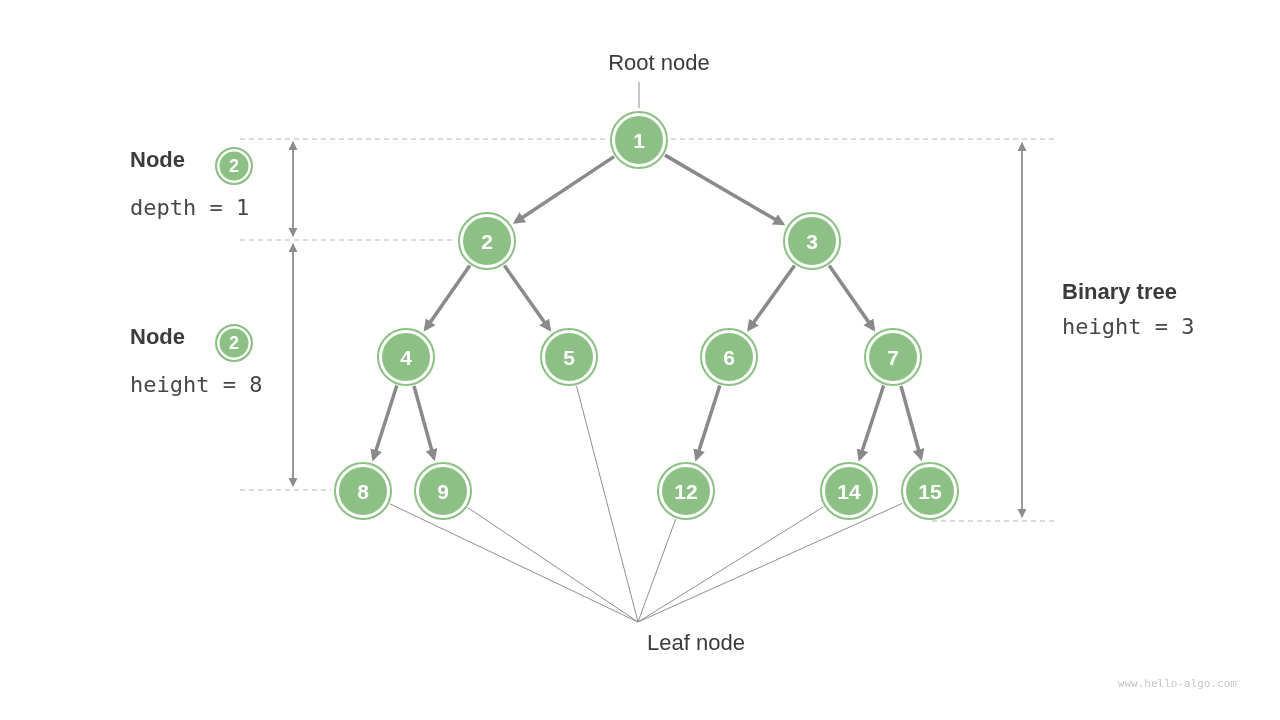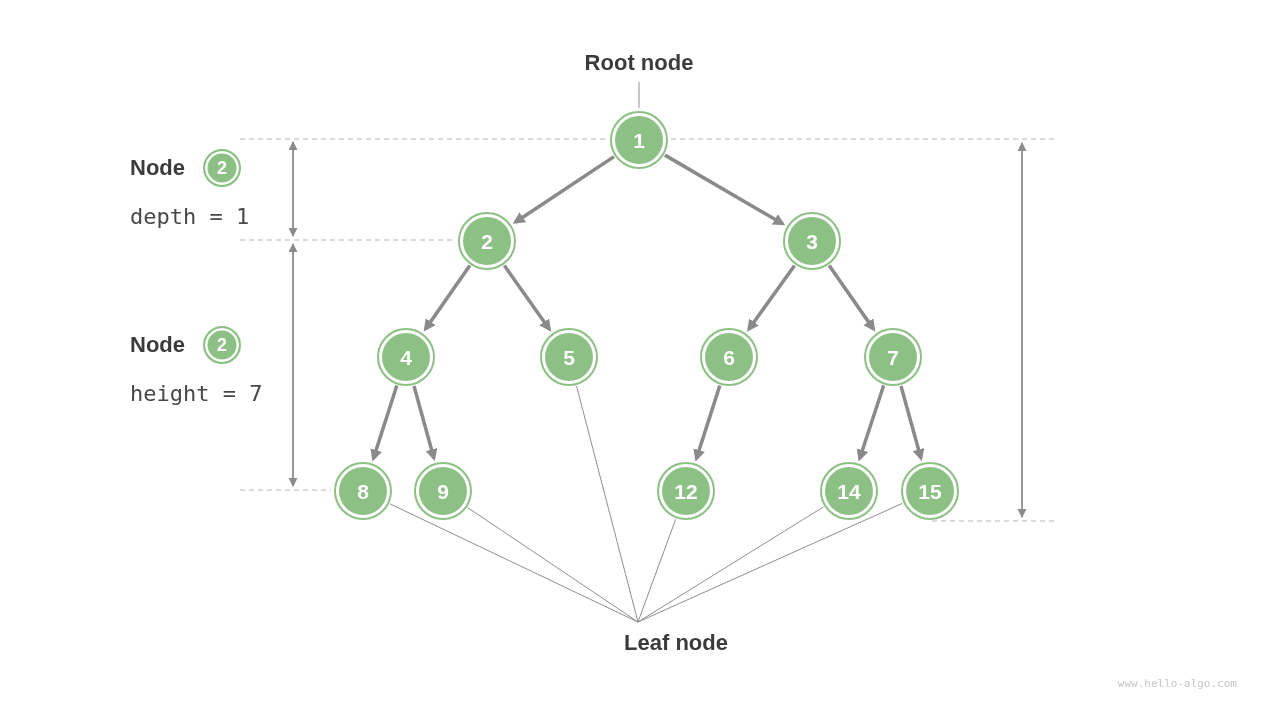--- a/index.html
+++ b/index.html
@@ -3,40 +3,40 @@
 <meta charset="utf-8">
 <style>
   html,body{margin:0;padding:0;background:#fff;}
   #canvas{
     position:relative;width:1280px;height:720px;overflow:hidden;
     background:var(--background,#fff);
     font-family:"Liberation Sans",sans-serif;
   }
   #tree-svg{position:absolute;left:0;top:0;}
   .lbl{
-    position:absolute;font-weight:bold;font-size:22px;
-    color:var(--text_dark,#3b3b3b);white-space:nowrap;
+    position:absolute;font-weight:normal;font-size:22px;
+    color:var(--text_dark,#3b3b3b);white-space:nowrap;margin-left:20px;
   }
   .lbl.root{left:639px;top:50px;transform:translateX(-50%);}
   .lbl.leaf{left:676px;top:630px;transform:translateX(-50%);}
   .ann{position:absolute;}
-  .ann-row{display:flex;align-items:center;gap:18px;height:42px;}
+  .ann-row{display:flex;gap:30px;height:42px;}
   .ann-title{font-weight:bold;font-size:22px;color:var(--text_dark,#3b3b3b);white-space:nowrap;}
   .badge{
     width:38px;height:38px;border-radius:50%;
     background:var(--node_fill,#8cc084);
     border:2px solid var(--node_ring,#8cc084);
     box-shadow:inset 0 0 0 2.5px #ffffff;
     color:var(--node_text,#fff);font-weight:bold;font-size:18px;
     display:flex;align-items:center;justify-content:center;
     box-sizing:border-box;
   }
   .ann-eq{
     font-family:"DejaVu Sans Mono",monospace;font-size:22px;
-    color:#474747;margin-top:15px;white-space:nowrap;
+    color:#474747;margin-top:6px;white-space:nowrap;
   }
   .ann.depth{left:130px;top:147px;}
   .ann.node-height{left:130px;top:324px;}
   .ann.tree-height{left:1062px;top:279px;}
   .ann.tree-height .ann-title{line-height:26px;}
   .ann.tree-height .ann-eq{margin-top:9px;}
   .watermark{
     position:absolute;right:43px;top:677px;
     font-family:"DejaVu Sans Mono",monospace;font-size:11px;
     color:var(--watermark,#c9c9c9);white-space:nowrap;
@@ -157,19 +157,23 @@
       <span class="badge">2</span>
     </div>
     <div class="ann-eq">depth = 1</div>
   </div>
 
   <div class="ann node-height">
     <div class="ann-row">
       <span class="ann-title">Node</span>
       <span class="badge">2</span>
     </div>
-    <div class="ann-eq">height = 7</div>
+    <div class="ann-eq">height = 8</div>
   </div>
 
+  <div class="ann tree-height">
+    <div class="ann-title">Binary tree</div>
+    <div class="ann-eq">height = 3</div>
+  </div>
 
   <div class="watermark">www.hello-algo.com</div>
 
 </div>
 
 </body></html>

